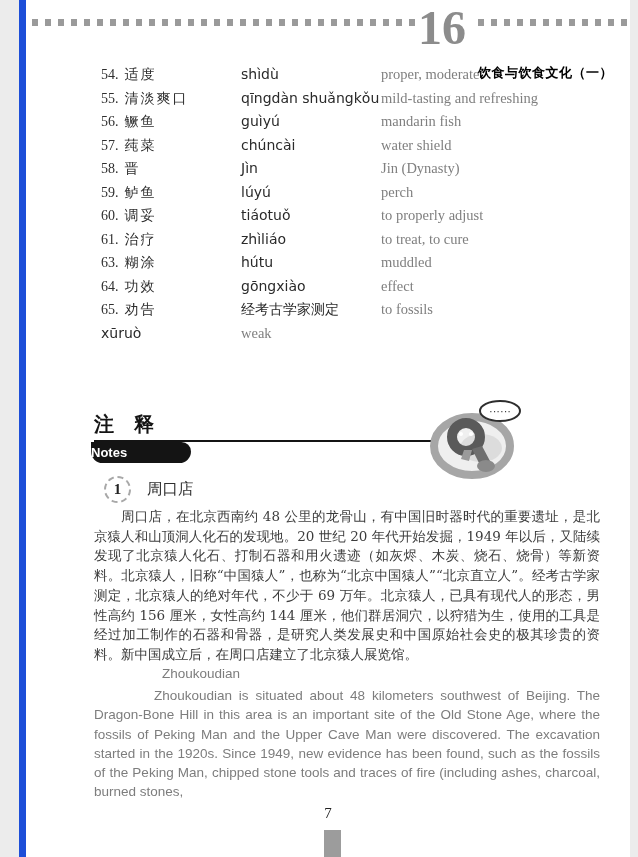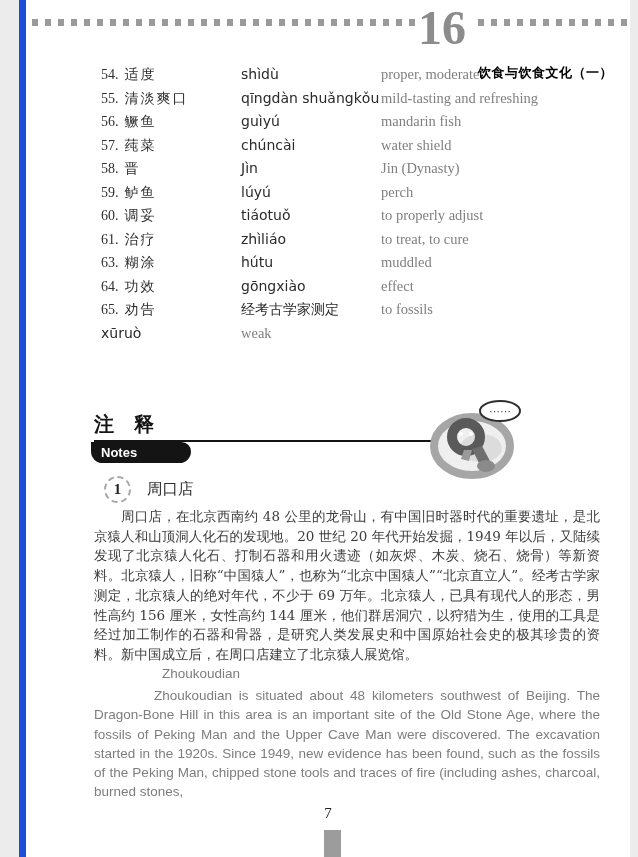--- a/index.html
+++ b/index.html
@@ -50,21 +50,21 @@
     font-size:20px; font-weight:bold; color:#141414;
   }
   .notes-rule {
     position:absolute; left:68px; top:440px;
     width:372px; height:2px; background:#141414;
   }
   .notes-tab {
     position:absolute; left:65px; top:442px;
     width:100px; height:21px; background:#141414;
     color:#ffffff; font-weight:bold; font-size:13px;
-    line-height:21px; padding-left:10px;
+    line-height:21px; 
     border-radius:0 10px 12px 12px;
   }
   .mascot { position:absolute; left:402px; top:399px; }
   .note-item-header {
     position:absolute; left:78px; top:476px;
     display:flex; align-items:center;
   }
   .note-badge {
     width:27px; height:27px;
     border:2px dashed #a8a8a8; border-radius:50%;

